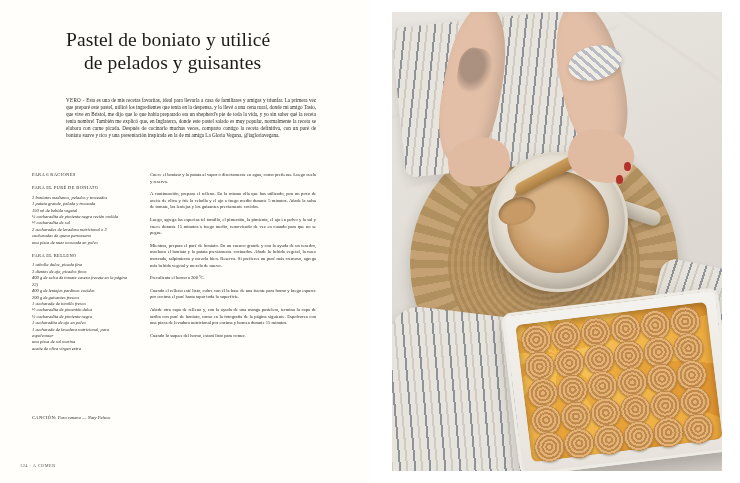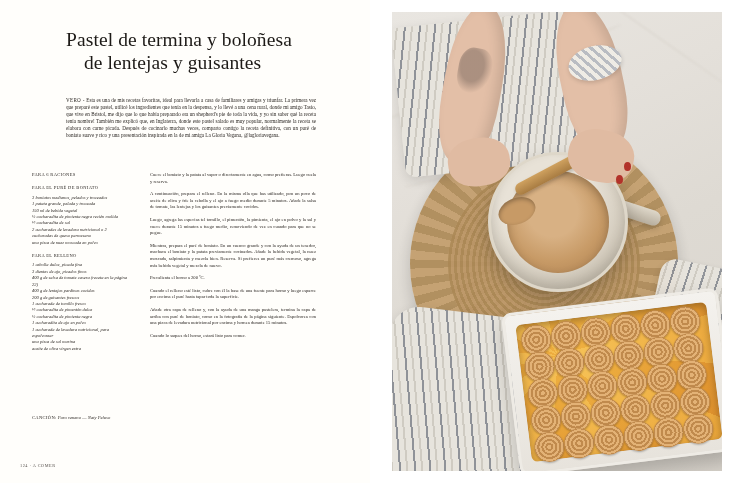--- a/index.html
+++ b/index.html
@@ -208,22 +208,22 @@
   }
 </style>
 </head>
 <body>
 
 <div class="spread">
 
   <div class="left-page">
 
     <div class="title">
-      <span>Pastel de termina y boloñesa</span>
-      <span class="l2">de lentejas y guisantes</span>
+      <span>Pastel de boniato y utilicé</span>
+      <span class="l2">de pelados y guisantes</span>
     </div>
 
     <div class="intro"><span class="lead">VERO -</span> Esta es una de mis recetas favoritas, ideal para llevarla a casa de familiares y amigas y triunfar. La primera vez que preparé este pastel, utilicé los ingredientes que tenía en la despensa, y lo llevé a una cena rural, donde mi amigo Tasio, que vive en Bristol, me dijo que lo que había preparado era un shepherd's pie de toda la vida, y yo sin saber qué la receta tenía nombre! También me explicó que, en Inglaterra, donde este pastel salado es muy popular, normalmente la receta se elabora con carne picada. Después de cocinarlo muchas veces, comparto contigo la receta definitiva, con un puré de boniato suave y rico y una presentación inspirada en la de mi amiga La Gloria Vegana, @lagloriavegana.</div>
 
     <div class="col-left">
       <span class="servings">PARA 6 RACIONES</span>
 
       <span class="grp-head">PARA EL PURÉ DE BONIATO</span>
       <span class="ing">3 boniatos medianos, pelados y troceados</span>
       <span class="ing">1 patata grande, pelada y troceada</span>

